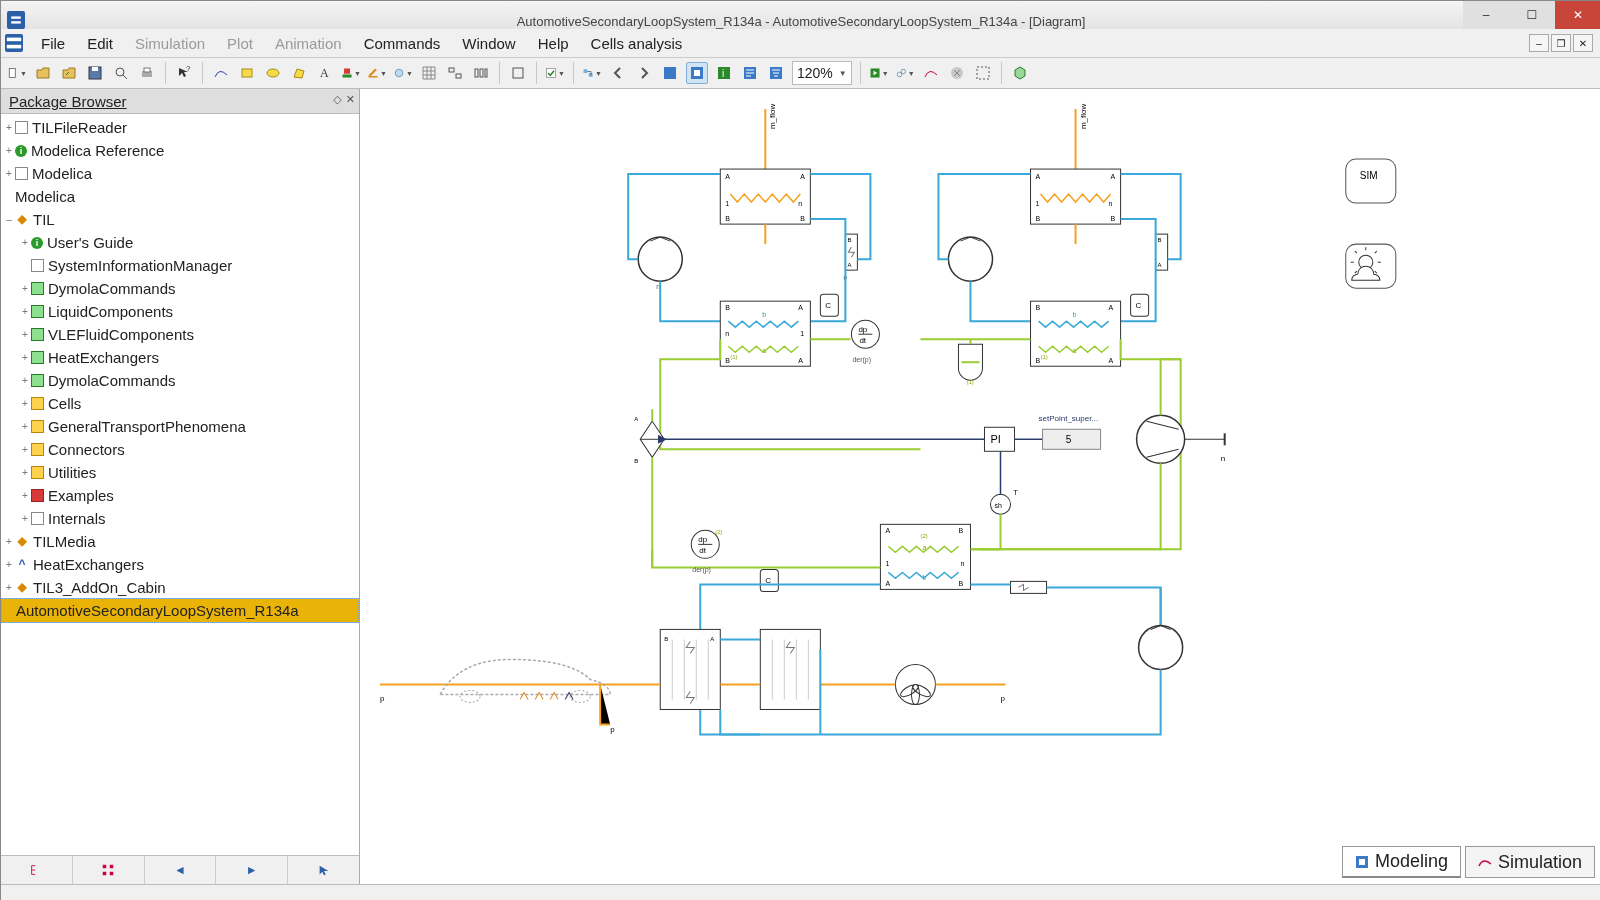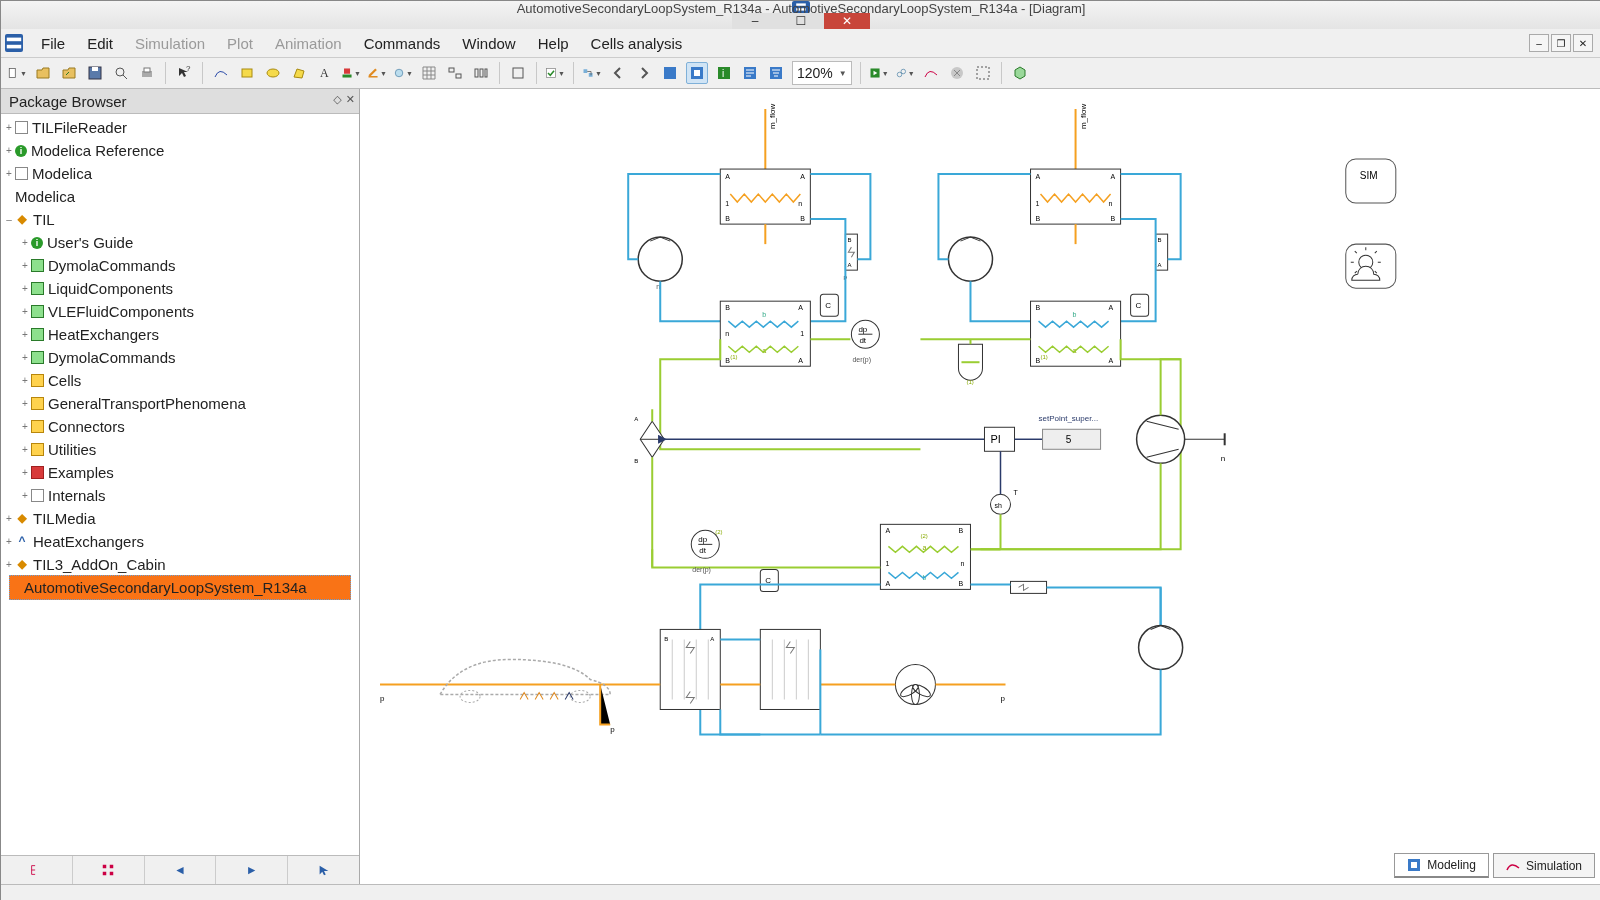--- a/index.html
+++ b/index.html
@@ -1,18 +1,18 @@
 <!DOCTYPE html>
 <html><head>
 <meta charset="utf-8">
 <style>
   html,body{margin:0;padding:0;font-family:"Segoe UI",Tahoma,sans-serif;font-size:13px;color:#222;background:#fff;overflow:hidden;}
   .window{width:1600px;height:900px;display:flex;flex-direction:column;background:#e9e9e9;border:1px solid #888;}
   
-  .titlebar{height:28px;background:linear-gradient(#f4f4f4,#e4e4e4);display:flex;align-items:center;font-size:13px;color:#444;position:relative;flex-direction:column;}
+  .titlebar{height:28px;background:linear-gradient(#f4f4f4,#e4e4e4);display:flex;align-items:flex-end;font-size:13px;color:#444;position:relative;}
   .titlebar .appicon{width:18px;height:18px;margin:0 6px;background:#2b5fa8;border-radius:2px;display:flex;align-items:center;justify-content:center;}
   .titlebar .appicon svg{width:12px;height:12px;}
   .titlebar .title{flex:1;text-align:center;position:absolute;left:0;right:0;pointer-events:none;}
   .titlebar .winbtns{display:flex;height:100%;}
   .titlebar .winbtn{width:46px;height:100%;display:flex;align-items:center;justify-content:center;font-size:12px;color:#333;}
   .titlebar .winbtn.close{background:#c8453a;color:#fff;}
   .titlebar .winbtn.max{background:#e0e0e0;}
   .titlebar .winbtn.min{background:#e0e0e0;}
   
   .menubar{height:28px;background:#f0f0f0;display:flex;align-items:center;padding:0 4px;gap:2px;font-size:15px;border-bottom:1px solid #ccc;}
@@ -27,44 +27,44 @@
   .toolbar .sep{width:1px;height:22px;background:#c8c8c8;margin:0 2px;}
   .tbtn{width:20px;height:20px;display:flex;align-items:center;justify-content:center;border-radius:2px;}
   .tbtn.down{background:#d0e4f5;border:1px solid #7fb0d8;}
   .tbtn svg{width:16px;height:16px;}
   .tbtn .dd{font-size:7px;color:#555;margin-left:1px;}
   .zoom-box{display:flex;align-items:center;border:1px solid #bbb;background:#fff;height:22px;padding:0 4px;font-size:14px;}
   .zoom-box .dd{margin-left:6px;font-size:8px;color:#555;}
   
   .body{flex:1;display:flex;min-height:0;}
   .sidebar{width:358px;display:flex;flex-direction:column;border-right:1px solid #aaa;background:#f0f0f0;}
-  .panel-title{height:24px;display:flex;align-items:center;padding:0 8px;font-size:15px;background:#dedede;border-bottom:1px solid #bbb;position:relative;}
+  .panel-title{height:24px;display:flex;align-items:center;padding:0 8px;font-size:15px;background:#dedede;border-bottom:1px solid #bbb;position:relative;text-decoration:underline;}
   .panel-title .pbtns{position:absolute;right:4px;top:4px;display:flex;gap:4px;font-size:11px;color:#555;}
   .pkg-head{padding:2px 8px;font-size:15px;background:#f4f4f4;border-bottom:1px solid #ccc;}
   .tree{flex:1;overflow:auto;background:#fff;font-size:15px;line-height:23px;padding:2px 0;}
   .tree .row{display:flex;align-items:center;padding-left:2px;white-space:nowrap;}
-  .tree .row.sel{background:#f97316;border:1px dotted #6aa0d8;margin:-1px 8px;align-items:center;}
+  .tree .row.sel{background:#eab308;border:1px dotted #6aa0d8;margin:-1px 0;align-items:center;}
   .tree .tw{width:12px;text-align:center;color:#777;font-size:10px;display:inline-block;}
   .tree .ic{width:14px;height:14px;margin-right:4px;display:inline-flex;align-items:center;justify-content:center;}
   .tree .ic.box-w{border:1px solid #888;background:#fff;width:11px;height:11px;}
   .tree .ic.box-g{border:1px solid #2a7a2a;background:#8de08d;width:11px;height:11px;}
   .tree .ic.box-y{border:1px solid #b8860b;background:#ffd24d;width:11px;height:11px;}
   .tree .ic.box-r{border:1px solid #a02020;background:#d83a3a;width:11px;height:11px;}
   .tree .ic.info{width:12px;height:12px;border-radius:50%;background:#2a9a2a;color:#fff;font-size:9px;font-weight:bold;line-height:12px;text-align:center;}
   .tree .ic.logo-y{color:#d88a00;font-weight:bold;font-size:12px;}
   .tree .ic.logo-b{color:#2b5fa8;font-weight:bold;font-size:12px;}
   .side-bottom{height:28px;border-top:1px solid #bbb;display:flex;}
   .side-bottom .bcell{flex:1;border-right:1px solid #ccc;display:flex;align-items:center;justify-content:center;font-size:12px;color:#2b5fa8;}
   .side-bottom .bcell:last-child{border-right:none;}
   
   .canvas-wrap{flex:1;background:#fff;position:relative;overflow:hidden;}
   .canvas{position:absolute;inset:0;}
   
   .mode-tabs{position:absolute;right:6px;bottom:6px;display:flex;gap:4px;}
-  .mode-tabs .tab{border:1px solid #999;background:#f4f4f4;padding:4px 12px;font-size:12px;display:flex;align-items:center;gap:6px;}
+  .mode-tabs .tab{border:1px solid #999;background:#f4f4f4;padding:4px 12px;font-size:18px;display:flex;align-items:center;gap:6px;}
   .mode-tabs .tab .micon{width:14px;height:14px;}
   .mode-tabs .tab.active{background:#fff;border-bottom:2px solid #888;}
   .status{height:16px;background:#f0f0f0;border-top:1px solid #bbb;}
   
   .diag text{font-family:"Segoe UI",Tahoma,sans-serif;}
 </style>
 </head>
 <body>
 
 <div class="window">
@@ -359,20 +359,26 @@
             <span style="display: inline-block; width: 0px;"></span>
             <span class="tw">–</span>
             <span class="ic logo-y">◆</span>
             <span>TIL</span>
           </div>
           <div class="row">
             <span style="display: inline-block; width: 16px;"></span>
             <span class="tw">+</span>
             <span class="ic info">i</span>
             <span>User's Guide</span>
+          </div>
+          <div class="row">
+            <span style="display: inline-block; width: 16px;"></span>
+            <span class="tw"></span>
+            <span class="ic box-w"></span>
+            <span>SystemInformationManager</span>
           </div>
           <div class="row">
             <span style="display: inline-block; width: 16px;"></span>
             <span class="tw">+</span>
             <span class="ic box-g"></span>
             <span>DymolaCommands</span>
           </div>
           <div class="row">
             <span style="display: inline-block; width: 16px;"></span>
             <span class="tw">+</span>

